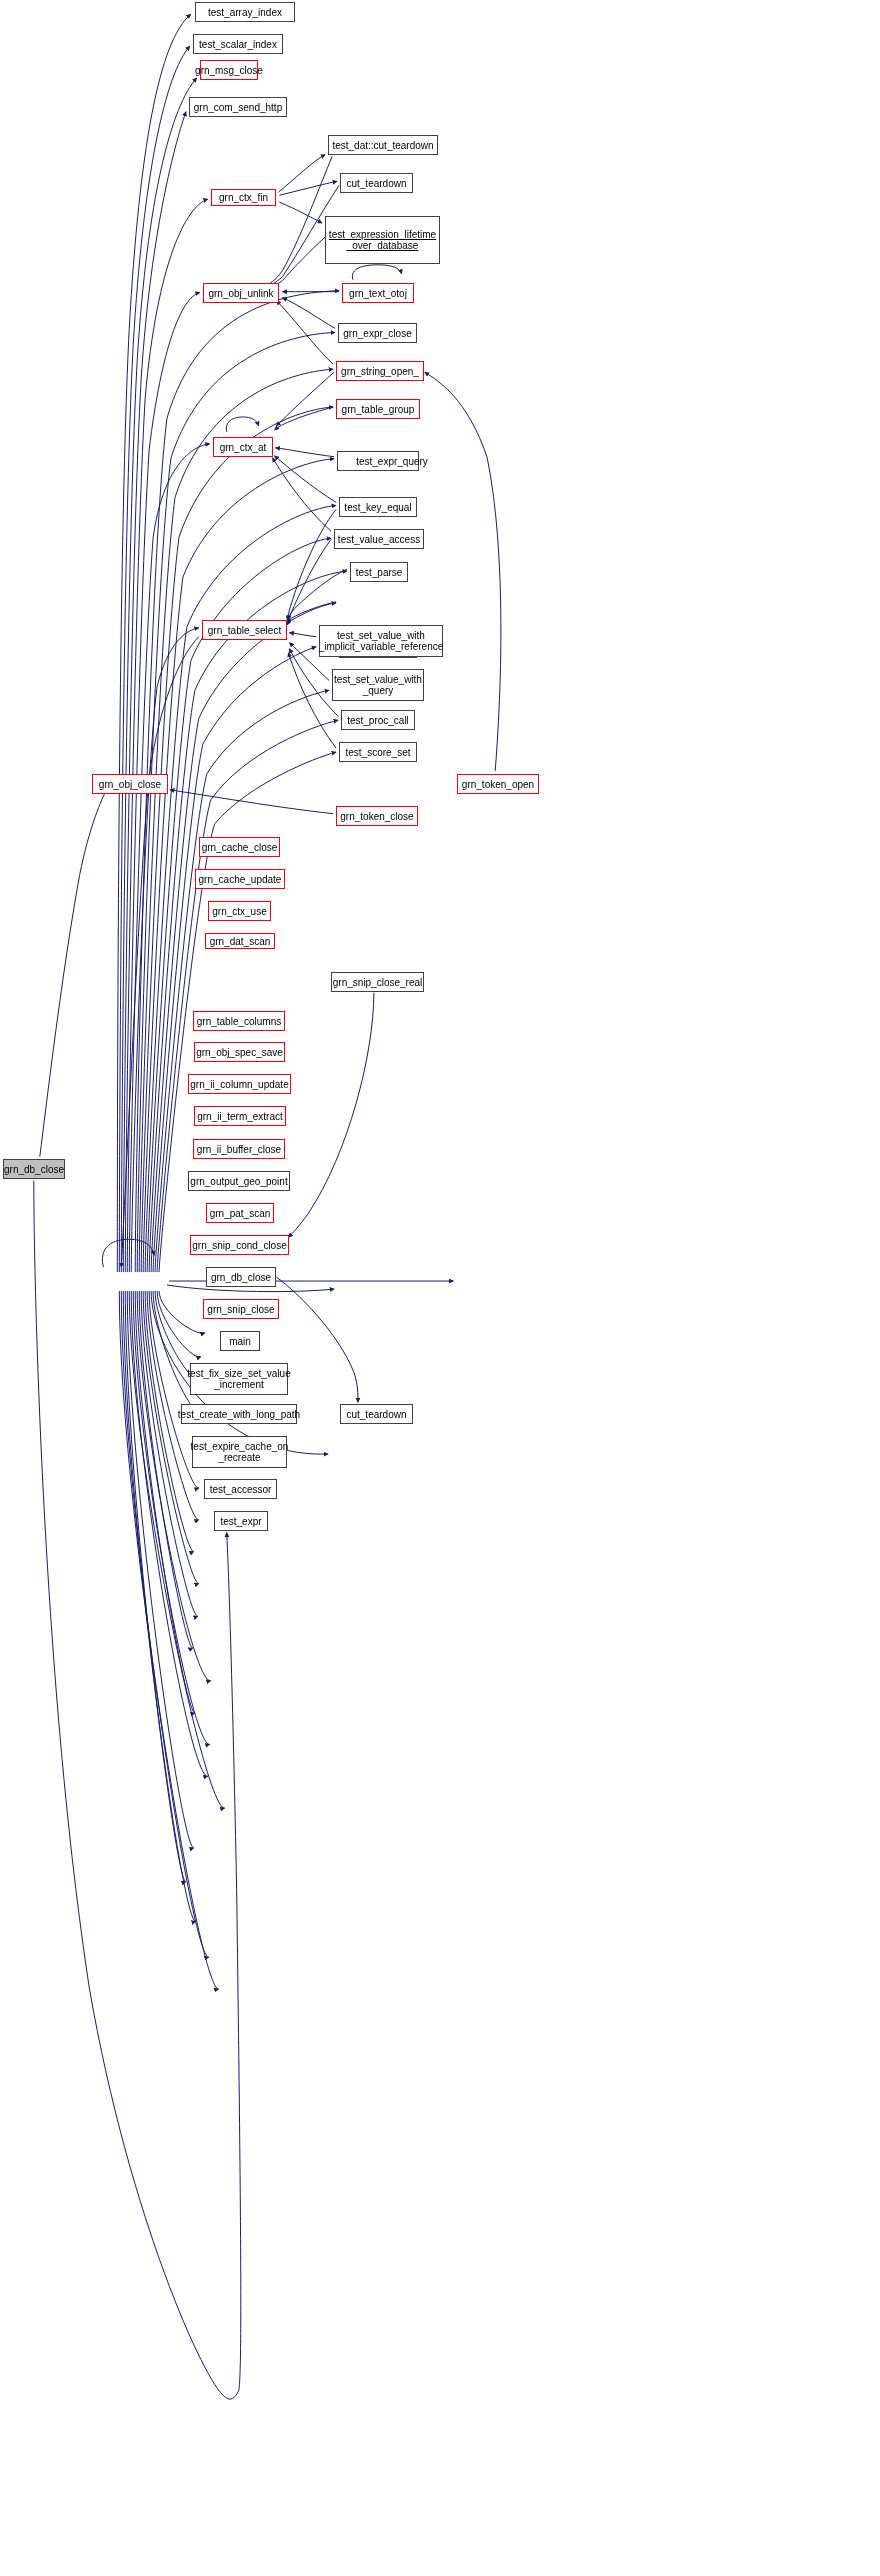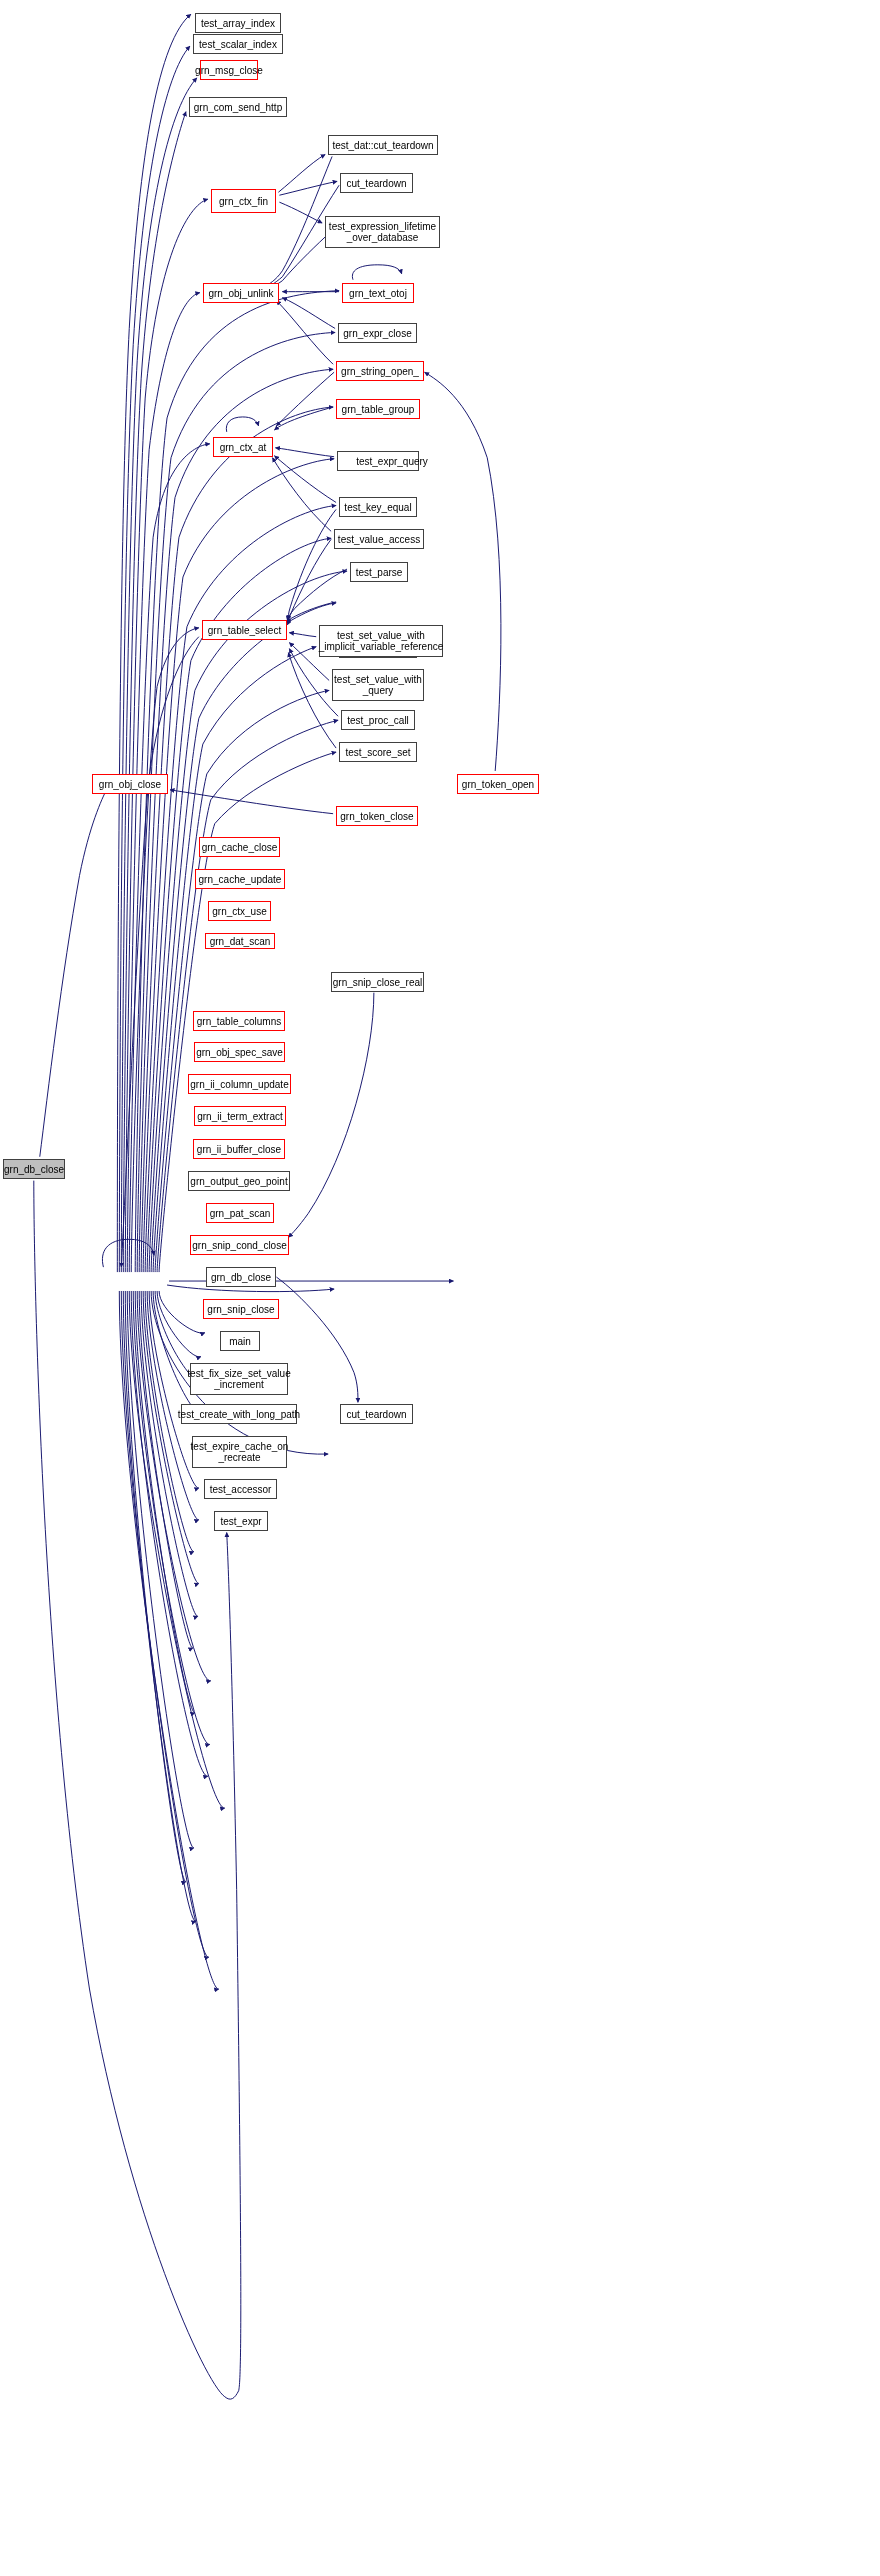--- a/index.html
+++ b/index.html
@@ -131,28 +131,28 @@
         <path d="M200,640 C180,660 160,710 150,780 C142,860 130,1120 122,1274" marker-end="url(#arrow)" stroke="#191970"></path>
         <path d="M498,775 C504,700 510,560 490,460 C470,400 440,382 427,374" marker-end="url(#arrow)" stroke="#191970"></path>
         <path d="M335,818 C280,812 210,800 171,794" marker-end="url(#arrow)" stroke="#191970"></path>
         <path d="M376,998 C376,1060 350,1160 310,1220 C300,1234 294,1240 290,1244" marker-end="url(#arrow)" stroke="#191970"></path>
         <path d="M278,1284 C300,1300 340,1340 356,1380 C360,1392 360,1402 360,1410" marker-end="url(#arrow)" stroke="#191970"></path>
         <path d="M40,1163 C48,1100 62,980 80,880 C90,830 102,804 108,792" marker-end="url(#arrow)" stroke="#191970"></path>
         <path d="M34,1187 C34,1300 44,1700 90,2000 C130,2230 206,2396 226,2410 C232,2415 236,2412 240,2404 C244,2390 242,2200 238,1900 C234,1700 230,1580 228,1541" marker-end="url(#arrow)" stroke="#191970"></path>
       </g>
   </svg>
   <div id="node-layer">
-      <div class="node plain" style="left: 195px; top: 13px; width: 86px; height: 20px;">test_array_index</div>
+      <div class="node plain" style="left: 195px; top: 2px; width: 100px; height: 20px;">test_array_index</div>
       <div class="node plain" style="left: 193px; top: 34px; width: 90px; height: 20px;">test_scalar_index</div>
       <div class="node hl" style="left: 200px; top: 60px; width: 58px; height: 20px;">grn_msg_close</div>
       <div class="node plain" style="left: 189px; top: 97px; width: 98px; height: 20px;">grn_com_send_http</div>
       <div class="node plain" style="left: 328px; top: 135px; width: 110px; height: 20px;">test_dat::cut_teardown</div>
       <div class="node plain" style="left: 340px; top: 173px; width: 73px; height: 20px;">cut_teardown</div>
-      <div class="node hl" style="left: 211px; top: 189px; width: 65px; height: 24px;">grn_ctx_fin</div>
-      <div class="node plain" style="left: 325px; top: 216px; width: 115px; height: 32px;">test_expression_lifetime
+      <div class="node hl" style="left: 211px; top: 189px; width: 65px; height: 17px;">grn_ctx_fin</div>
+      <div class="node plain" style="left: 325px; top: 216px; width: 115px; height: 48px; text-decoration: underline;">test_expression_lifetime
 _over_database</div>
       <div class="node hl" style="left: 203px; top: 283px; width: 76px; height: 20px;">grn_obj_unlink</div>
       <div class="node hl" style="left: 342px; top: 283px; width: 72px; height: 20px;">grn_text_otoj</div>
       <div class="node plain" style="left: 338px; top: 323px; width: 79px; height: 20px;">grn_expr_close</div>
       <div class="node hl" style="left: 336px; top: 361px; width: 88px; height: 20px;">grn_string_open_</div>
       <div class="node hl" style="left: 336px; top: 399px; width: 84px; height: 20px;">grn_table_group</div>
       <div class="node hl" style="left: 213px; top: 437px; width: 60px; height: 20px;">grn_ctx_at</div>
       <div class="node plain" style="left: 337px; top: 451px; width: 82px; height: 20px; padding-left: 28px;">test_expr_query</div>
       <div class="node plain" style="left: 339px; top: 497px; width: 78px; height: 20px;">test_key_equal</div>
       <div class="node plain" style="left: 334px; top: 529px; width: 90px; height: 20px;">test_value_access</div>

